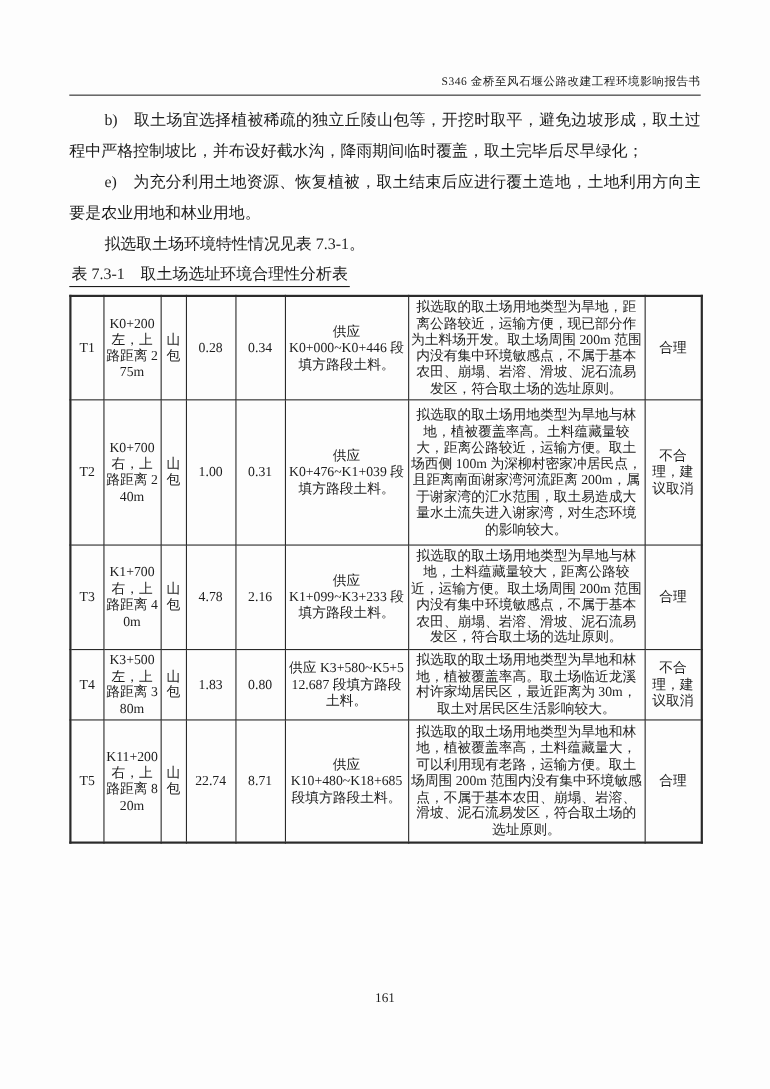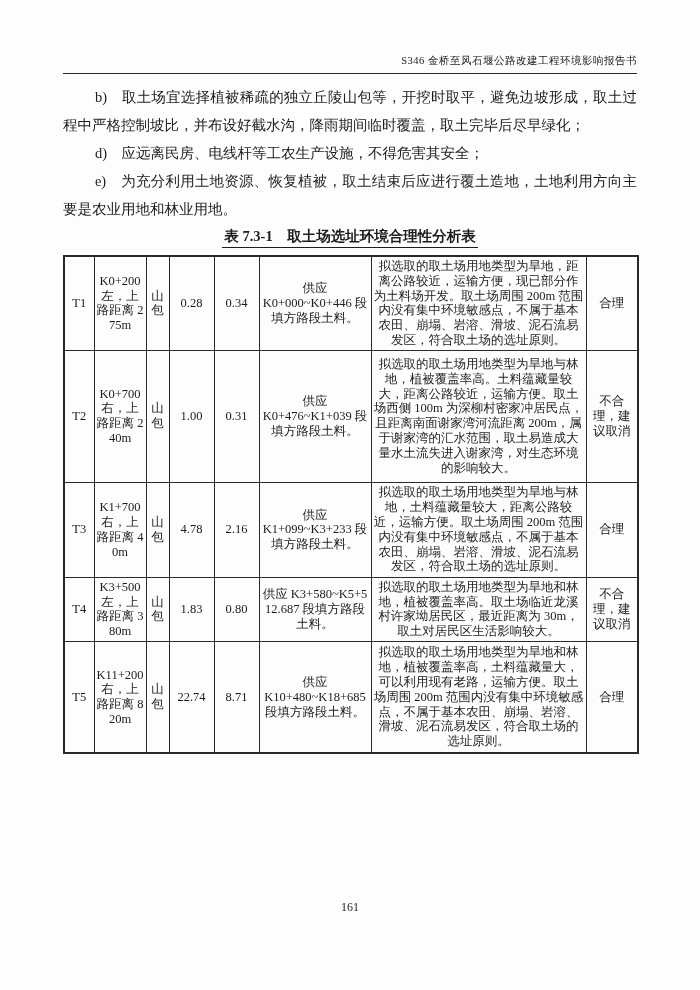--- a/index.html
+++ b/index.html
@@ -4,36 +4,35 @@
 <style>
   html,body{margin:0;padding:0;}
   body{
     width:700px;height:990px;
     background:#fdfdfd;
     font-family:"Liberation Serif","DejaVu Serif",serif;
     color:#1c1c1c;
     position:relative;
     overflow:hidden;
   }
-  .content{margin:3px 63px;width:574px;}
+  .content{margin:16px 63px;width:574px;}
   .doc-header{
     padding-top:51px;
     text-align:right;
     font-size:10.5px;
     letter-spacing:.5px;
     padding-bottom:5px;
     border-bottom:1.6px solid #2a2a2a;
   }
   .paras{margin-top:9px;font-size:14.5px;line-height:28px;text-align:justify;}
   .para{text-indent:2.2em;margin:0;}
   .table-title{
     margin-top:4px;
-    text-align:center;
     font-size:14.5px;
-    font-weight:bold;
+    font-weight:normal;
   }
   .table-title span{
     display:inline-block;
     border-bottom:1px solid #1c1c1c;
     padding:0 2px 1px 2px;
   }
   table.analysis{
     margin-top:7px;
     border-collapse:collapse;
     width:574px;
@@ -72,22 +71,22 @@
 <body>
 
 <div class="content">
 
   <div class="doc-header">
     <span>S346 金桥至风石堰公路改建工程环境影响报告书</span>
   </div>
 
   <div class="paras">
     <p class="para">b)　取土场宜选择植被稀疏的独立丘陵山包等，开挖时取平，避免边坡形成，取土过程中严格控制坡比，并布设好截水沟，降雨期间临时覆盖，取土完毕后尽早绿化；</p>
-    <p class="para">d)　应远离民房、电线杆等工农生产设施，不得危害其安全；</p>
     <p class="para">e)　为充分利用土地资源、恢复植被，取土结束后应进行覆土造地，土地利用方向主要是农业用地和林业用地。</p>
+    <p class="para">拟选取土场环境特性情况见表 7.3-1。</p>
   </div>
 
   <div class="table-title">
     <span>表 7.3-1　取土场选址环境合理性分析表</span>
   </div>
 
   <table class="analysis">
     <colgroup>
       <col style="width:30px">
         <col style="width:52px">

